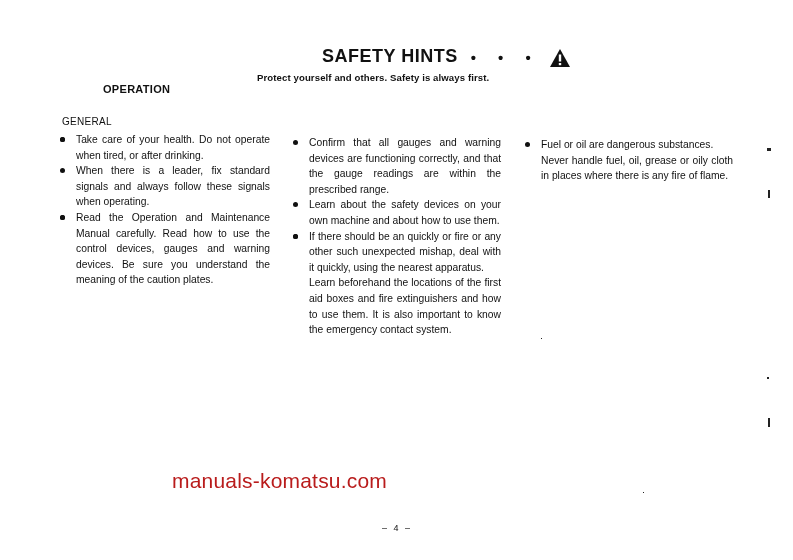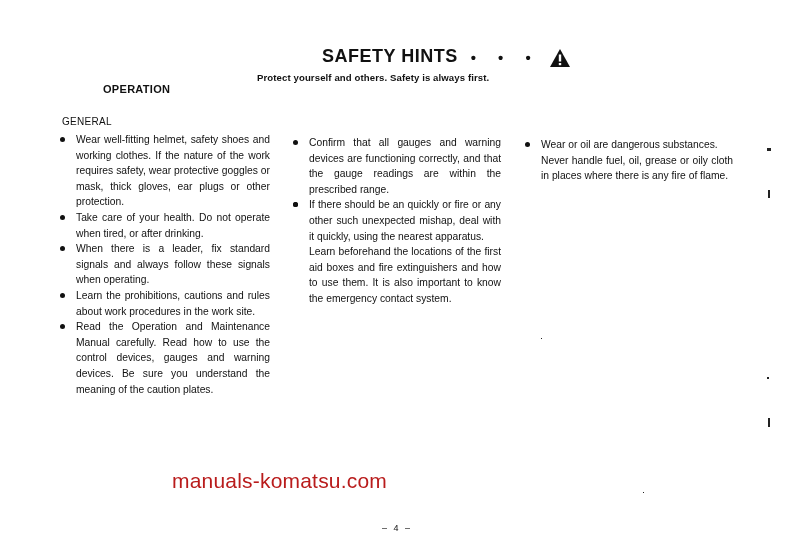--- a/index.html
+++ b/index.html
@@ -61,36 +61,37 @@
     <rect x="9.8" y="6.5" width="2.4" height="7" fill="#fff"></rect>
     <rect x="9.8" y="15" width="2.4" height="2.2" fill="#fff"></rect>
   </svg>
 </div>
 <div class="subtitle">Protect yourself and others. Safety is always first.</div>
 
 <div class="section-heading">OPERATION</div>
 <div class="sub-heading">GENERAL</div>
 
 <div class="col col1">
-  <div class="item"><span class="bullet"></span><span>Wear well-fitting helmet, safety shoes and working clothes. If the nature of the work requires safety, wear protective goggles or mask, thick gloves, ear plugs or other protection.</span></div>
+  <div class="item"><span class="bullet"></span></div>
   <div class="item"><span class="bullet"></span><span>Take care of your health. Do not operate when tired, or after drinking.</span></div>
   <div class="item"><span class="bullet"></span><span>When there is a leader, fix standard signals and always follow these signals when operating.</span></div>
-  <div class="item"><span class="bullet"></span><span>Learn the prohibitions, cautions and rules about work procedures in the work site.</span></div>
+  <div class="item"><span class="bullet"></span></div>
   <div class="item"><span class="bullet"></span><span>Read the Operation and Maintenance Manual carefully. Read how to use the control devices, gauges and warning devices. Be sure you understand the meaning of the caution plates.</span></div>
 </div>
 
 <div class="col col2">
   <div class="item"><span class="bullet"></span><span>Confirm that all gauges and warning devices are functioning correctly, and that the gauge readings are within the prescribed range.</span></div>
+  <div class="item"><span class="bullet"></span><span>Learn about the safety devices on your own machine and about how to use them.</span></div>
   <div class="item"><span class="bullet"></span></div>
   <div class="item"><span class="bullet"></span><span>If there should be an quickly or fire or any other such unexpected mishap, deal with it quickly, using the nearest apparatus.</span></div>
   <div class="cont">Learn beforehand the locations of the first aid boxes and fire extinguishers and how to use them. It is also important to know the emergency contact system.</div>
 </div>
 
 <div class="col col3">
-  <div class="item"><span class="bullet"></span><span>Wear or oil are dangerous substances.</span></div>
+  <div class="item"><span class="bullet"></span><span>Fuel or oil are dangerous substances.</span></div>
   <div class="cont">Never handle fuel, oil, grease or oily cloth in places where there is any fire of flame.</div>
 </div>
 
 <div class="watermark">manuals-komatsu.com</div>
 <div class="page-num">– 4 –</div>
 
 <div class="speck" style="left:767px;top:148px;width:4px;height:3px;"></div>
 <div class="speck" style="left:768px;top:190px;width:2px;height:8px;"></div>
 <div class="speck" style="left:767px;top:377px;width:2px;height:2px;"></div>
 <div class="speck" style="left:768px;top:418px;width:2px;height:9px;"></div>

